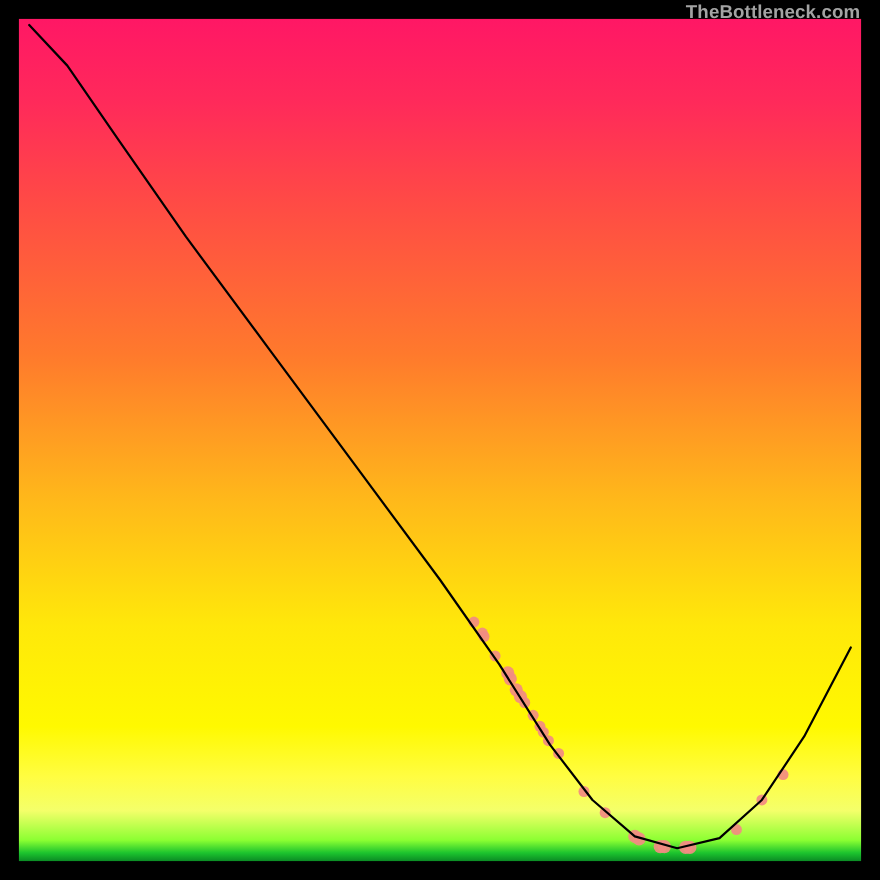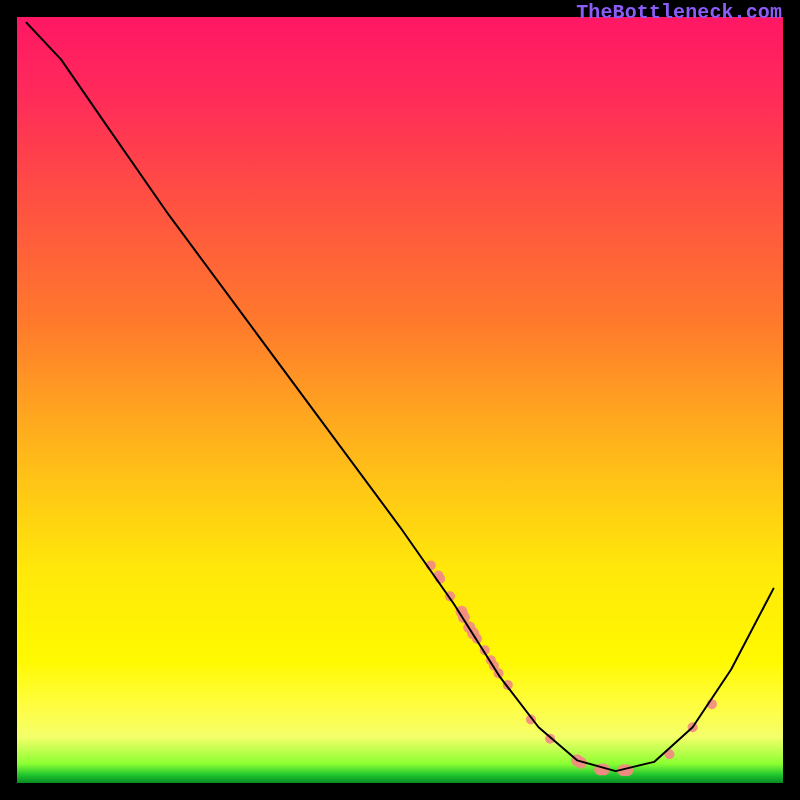--- a/index.html
+++ b/index.html
@@ -38,24 +38,24 @@
       #1cc42e 99%,
       #0a8a24 100%
     );
     border: 2px solid #000000;
     box-sizing: border-box;
   }
   .watermark {
     position: absolute;
     top: 1px;
     right: 18px;
-    font-family: Liberation Mono, monospace;
-    font-size: 20px;
+    font-family: Liberation Sans, sans-serif;
+    font-size: 17px;
     font-weight: 600;
-    color: #8b5cf6;
+    color: #a3a3a3;
     letter-spacing: 0.1px;
     user-select: none;
   }
   svg.curve-layer {
     position: absolute;
     left: 15px;
     top: 15px;
     width: 770px;
     height: 770px;
     overflow: visible;

